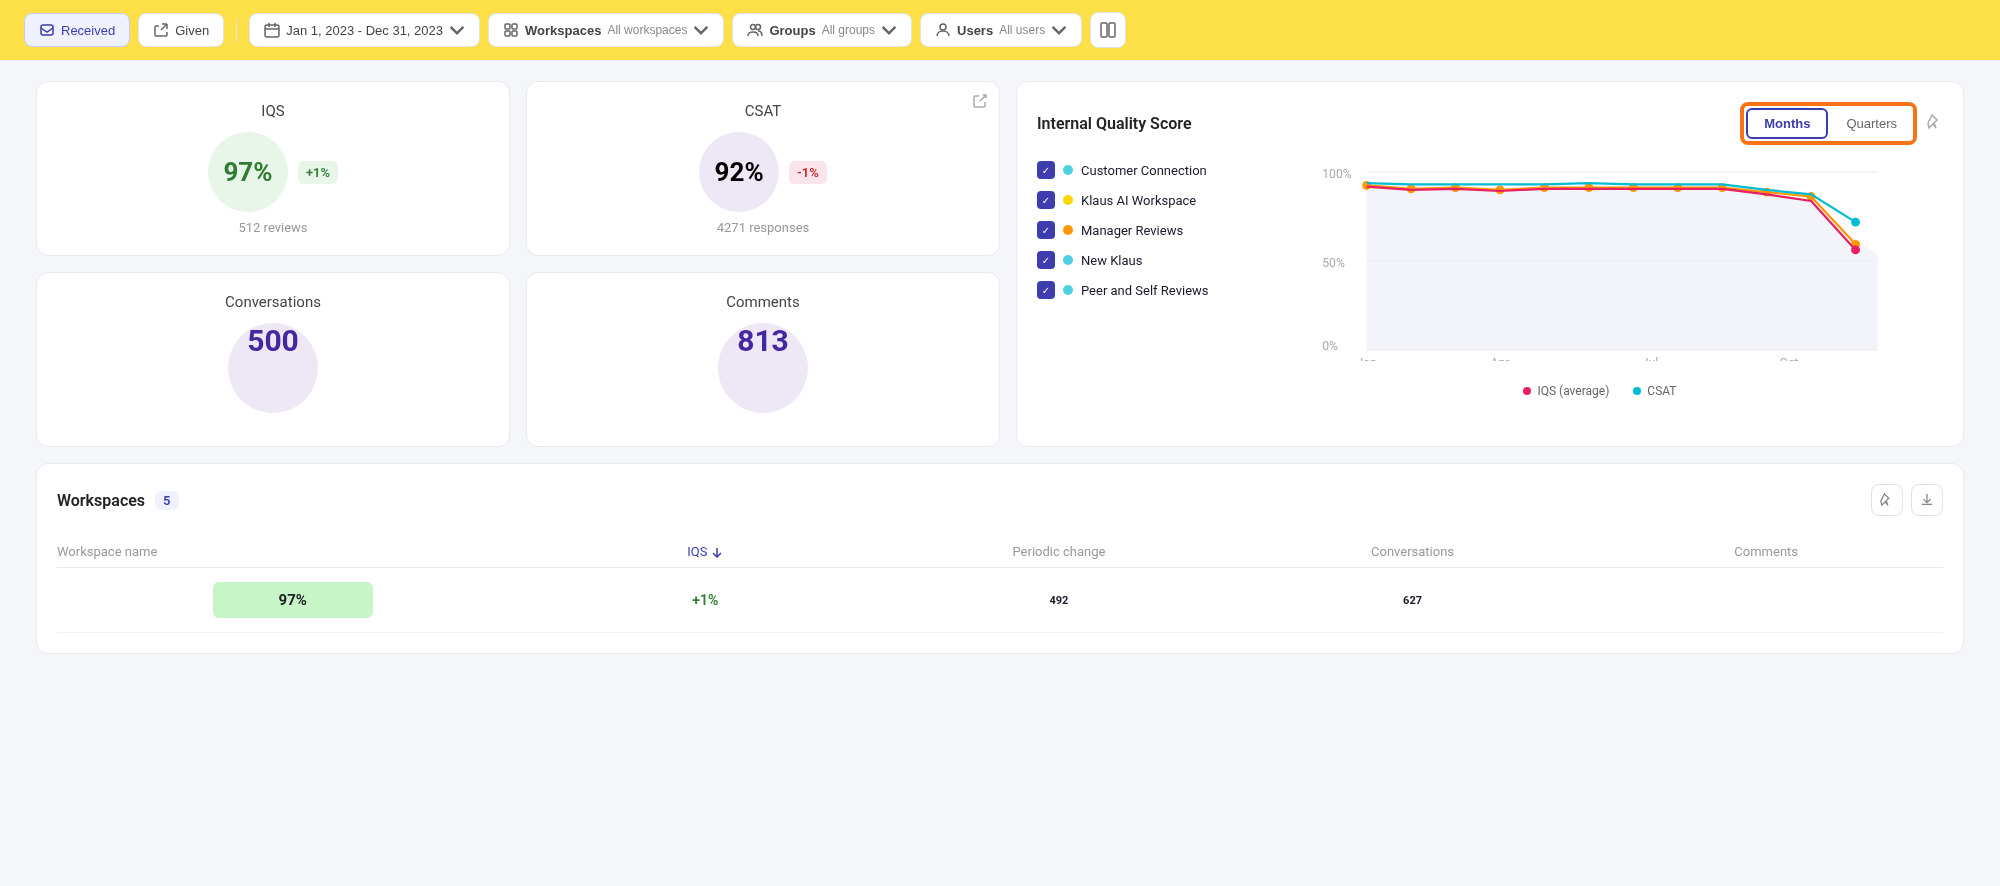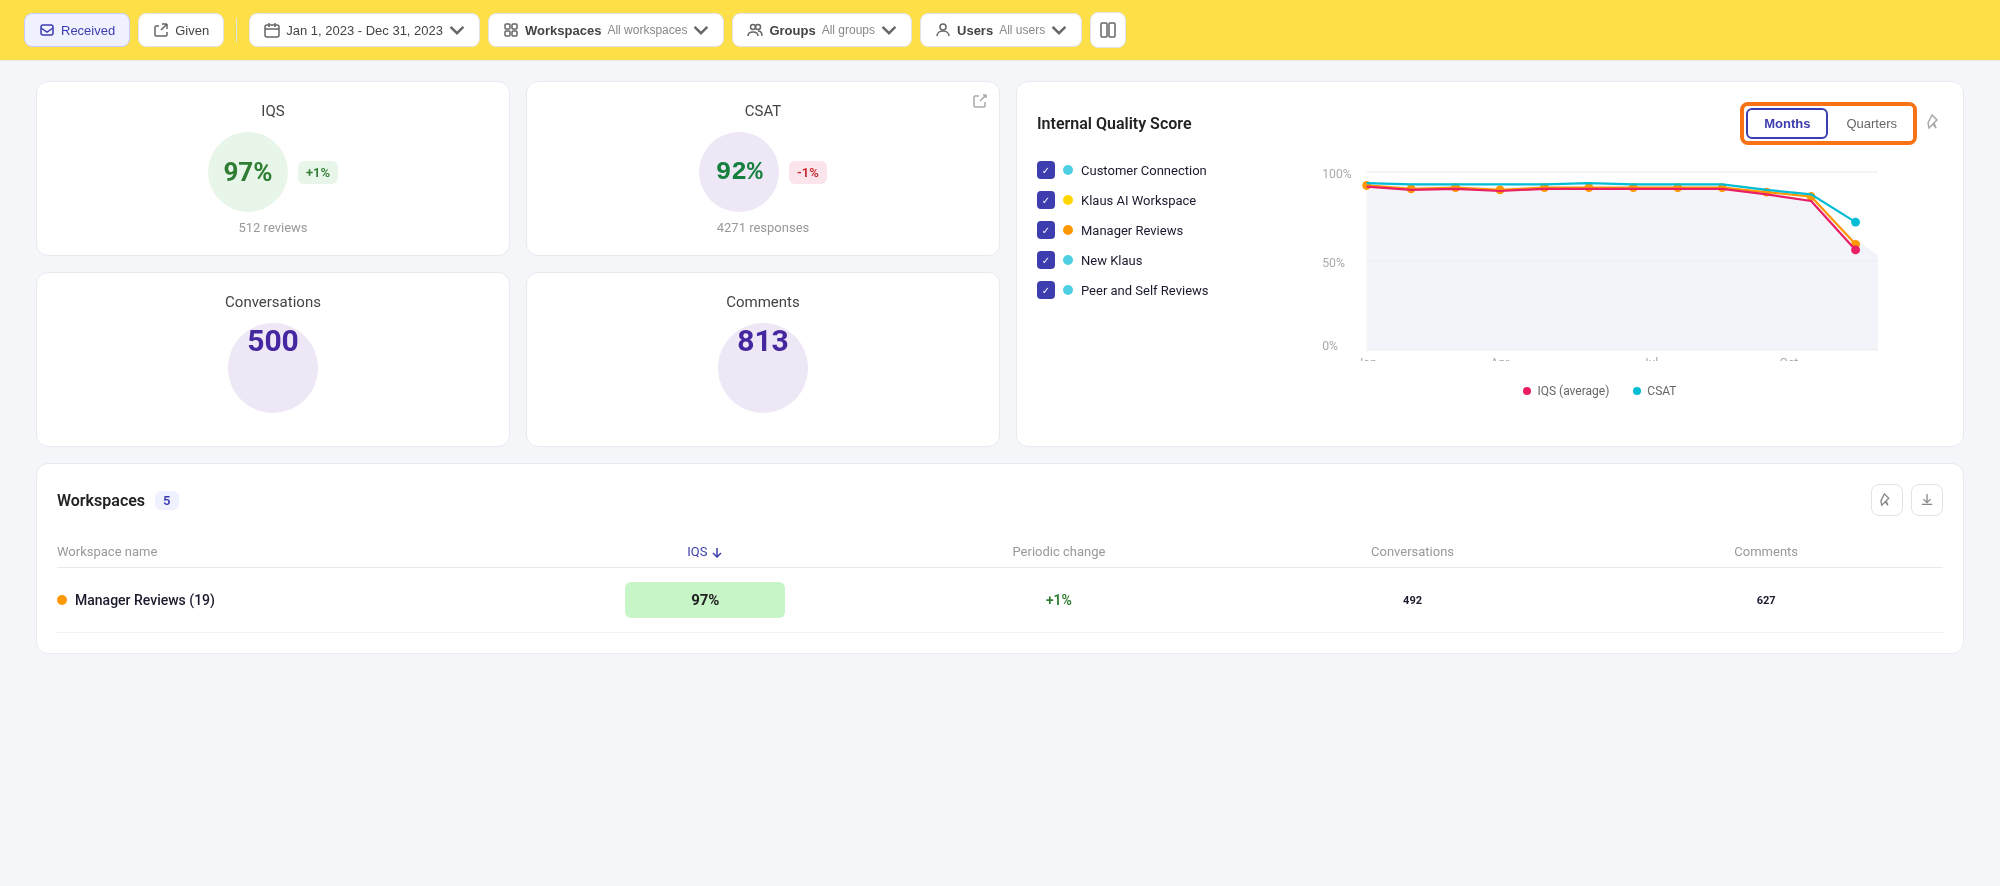--- a/index.html
+++ b/index.html
@@ -87,22 +87,21 @@
     }
     .metric-bubble {
       background: #e8f5e9;
       border-radius: 50%;
       width: 80px; height: 80px;
       display: flex; align-items: center; justify-content: center;
       font-size: 26px; font-weight: 700; color: #2e7d32;
     }
     .metric-bubble.purple {
       background: #ede7f6;
-      color: #15803d;
-      font-family: Liberation Mono, monospace;
+      color: #000000;
     }
     .delta-badge {
       font-size: 13px; font-weight: 600;
       padding: 4px 8px; border-radius: 6px;
     }
     .delta-pos { background: #e8f5e9; color: #2e7d32; }
     .delta-neg { background: #fce4ec; color: #c62828; }
     .card-sub {
       text-align: center;
       color: #999;
@@ -552,24 +551,20 @@
         <svg width="12" height="12" viewBox="0 0 12 12" fill="none" stroke="#3d3daf" stroke-width="1.5">
           <path d="M6 2v8M2 7l4 4 4-4"></path>
         </svg>
       </div>
       <div class="cell-center">Periodic change</div>
       <div class="cell-center">Conversations</div>
       <div class="cell-center">Comments</div>
     </div>
 
     <div class="table-row-data">
-      <div class="ws-name-cell">
-        <div class="orange-dot"></div>
-        <span>Manager Reviews (19)</span>
-      </div>
       <div class="iqs-bar-cell">
         <div class="iqs-bar-bg">
           <span>97%</span>
         </div>
       </div>
       <div class="cell-center">
         <span class="green-text">+1%</span>
       </div>
       <div class="cell-center bold-text">492</div>
       <div class="cell-center bold-text">627</div>

